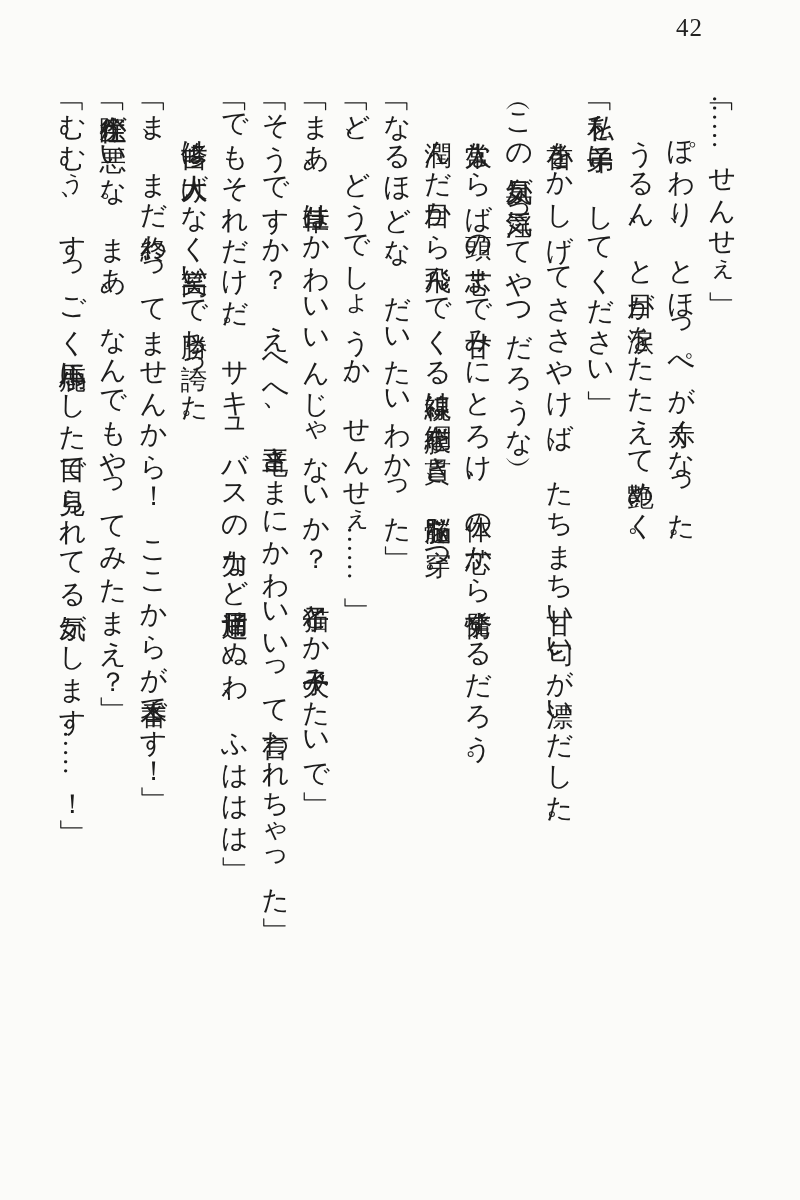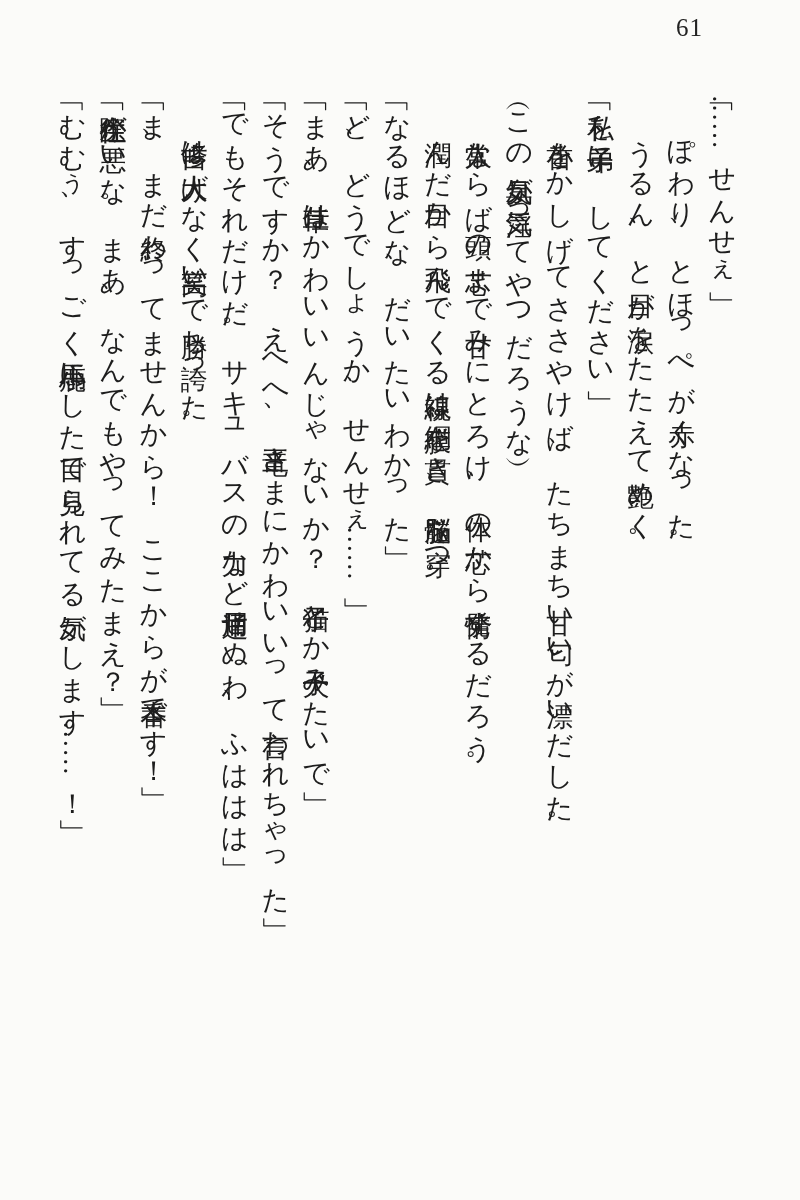--- a/index.html
+++ b/index.html
@@ -41,21 +41,21 @@
     padding: 0;
   }
   .page-text p.indent {
     text-indent: 1em;
   }
 </style>
 </head>
 <body>
 
 <div class="page">
-  <div class="page-number">61</div>
+  <div class="page-number">42</div>
   <div class="page-text" id="page-text">
       <p>「……せんせぇ」</p>
       <p class="indent">ぽわり、とほっぺが赤くなった。</p>
       <p class="indent">うるん、と目が涙をたたえて艶めく。</p>
       <p>「私を弟子に、してください」</p>
       <p class="indent">小首をかしげてささやけば、たちまち甘い匂いが漂いだした。</p>
       <p>（この臭気が淫気ってやつだろうな）</p>
       <p class="indent">常人ならば頭の芯まで甘みにとろけ、体の芯から発情するだろう。</p>
       <p class="indent">潤んだ目から飛んでくる視線は網膜を貫き、脳髄を穿つ。</p>
       <p>「なるほどな、だいたいわかった」</p>

